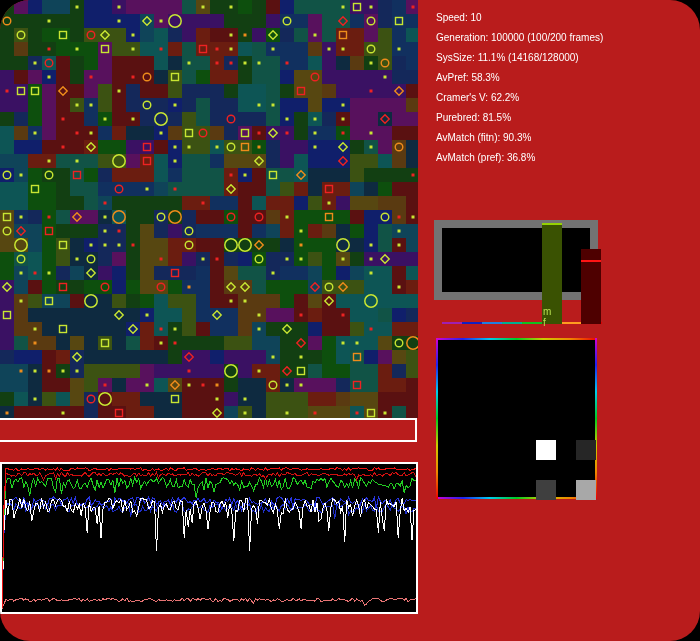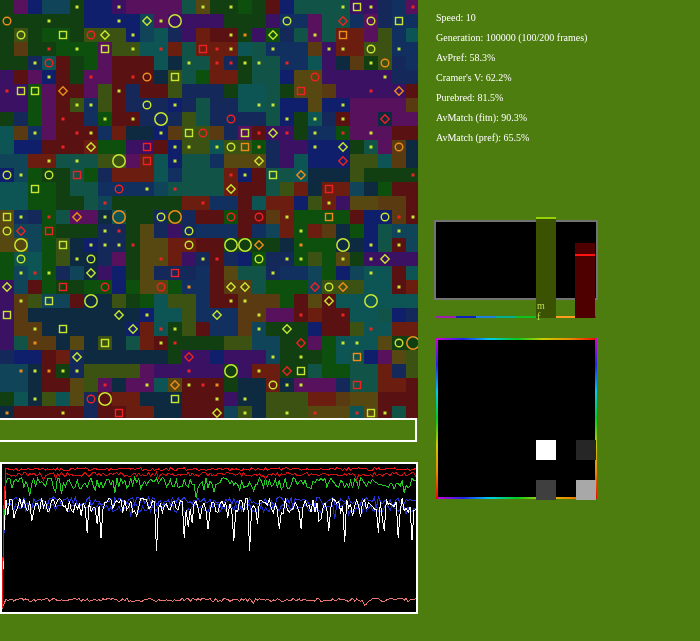--- a/index.html
+++ b/index.html
@@ -1,31 +1,31 @@
 <!DOCTYPE html>
 <html><head>
 <meta charset="utf-8">
 <style>
   html,body{margin:0;padding:0;background:#000;}
-  #app{position:relative;width:700px;height:641px;background:#4d7c0f;overflow:hidden;
-       font-family:Liberation Serif, serif;}
+  #app{position:relative;width:700px;height:641px;background:#b91c1c;overflow:hidden;
+       font-family:Liberation Sans, sans-serif;border-radius:30px;}
   
   #world{position:absolute;left:0;top:0;width:418px;height:418px;overflow:hidden;}
   
   .hline{position:absolute;background:#fff;}
   
   #history{position:absolute;left:0;top:462px;width:418px;height:152px;
            border:2px solid #fff;box-sizing:border-box;background:#000;}
   
   #stats{position:absolute;left:436px;top:8px;width:262px;color:#fff;
          font-size:10px;line-height:20px;white-space:pre;}
   #stats div{height:20px;}
   
   #popbox{position:absolute;left:434px;top:220px;width:164px;height:80px;
-          border:2px solid #737373;box-sizing:border-box;background:#000;}
+          border:8px solid #737373;box-sizing:border-box;background:#000;}
   #popbox .bar{position:absolute;}
   #popbox .cap{position:absolute;left:0;top:0;width:100%;height:2px;}
   #popbox .marker{position:absolute;left:0;width:100%;height:2px;}
   #mf-label{position:absolute;left:101px;top:78px;width:22px;font-size:10px;
             color:#b8e050;letter-spacing:3px;}
   #huestrip{position:absolute;left:0;top:94px;width:160px;height:2px;display:flex;}
   #huestrip span{height:2px;}
   
   #matrix{position:absolute;left:436px;top:338px;width:161px;height:161px;background:#000;}
   #matrix .edge{position:absolute;}
@@ -1222,21 +1222,21 @@
         <polyline points="0.0,145.0 2.0,139.7 4.0,135.4 5.9,136.7 7.9,135.4 9.9,135.1 11.9,137.2 13.9,135.7 15.8,135.8 17.8,134.4 19.8,134.2 21.8,136.3 23.8,134.9 25.8,135.4 27.7,137.6 29.7,137.5 31.7,135.3 33.7,137.3 35.7,135.3 37.6,135.2 39.6,136.2 41.6,135.4 43.6,134.9 45.6,134.6 47.5,137.2 49.5,135.5 51.5,134.6 53.5,135.2 55.5,136.9 57.4,136.8 59.4,135.8 61.4,136.9 63.4,136.9 65.4,136.8 67.3,135.2 69.3,135.4 71.3,134.8 73.3,134.9 75.3,135.2 77.3,134.8 79.2,137.3 81.2,135.0 83.2,137.0 85.2,134.8 87.2,137.5 89.1,136.0 91.1,136.0 93.1,135.7 95.1,136.2 97.1,135.7 99.0,136.9 101.0,134.7 103.0,136.1 105.0,134.6 107.0,134.8 108.9,135.4 110.9,134.2 112.9,135.5 114.9,136.0 116.9,137.4 118.9,136.5 120.8,134.8 122.8,137.0 124.8,134.1 126.8,137.4 128.8,136.9 130.7,137.5 132.7,137.0 134.7,136.8 136.7,136.6 138.7,137.3 140.6,137.0 142.6,135.8 144.6,135.6 146.6,134.7 148.6,134.7 150.5,135.9 152.5,136.7 154.5,137.6 156.5,135.4 158.5,136.5 160.4,136.6 162.4,136.9 164.4,135.7 166.4,136.3 168.4,136.4 170.4,137.3 172.3,135.8 174.3,136.5 176.3,136.1 178.3,136.2 180.3,134.3 182.2,136.7 184.2,134.8 186.2,134.5 188.2,137.2 190.2,135.0 192.1,134.9 194.1,136.3 196.1,134.5 198.1,136.3 200.1,134.2 202.0,134.4 204.0,135.3 206.0,135.8 208.0,134.6 210.0,137.0 212.0,137.0 213.9,134.5 215.9,137.6 217.9,136.8 219.9,137.2 221.9,134.3 223.8,134.8 225.8,135.5 227.8,137.4 229.8,136.4 231.8,135.2 233.7,135.0 235.7,135.8 237.7,137.5 239.7,134.7 241.7,136.2 243.6,134.8 245.6,137.1 247.6,134.4 249.6,137.0 251.6,138.9 253.6,134.4 255.5,136.0 257.5,134.8 259.5,135.3 261.5,135.6 263.5,136.2 265.4,135.3 267.4,136.3 269.4,137.6 271.4,136.0 273.4,136.8 275.3,134.6 277.3,135.5 279.3,137.5 281.3,137.4 283.3,136.2 285.2,135.7 287.2,136.8 289.2,136.2 291.2,134.5 293.2,136.3 295.1,136.5 297.1,134.7 299.1,137.2 301.1,135.3 303.1,135.4 305.1,136.7 307.0,136.6 309.0,136.8 311.0,135.9 313.0,137.3 315.0,134.5 316.9,134.7 318.9,137.3 320.9,137.2 322.9,135.9 324.9,136.8 326.8,136.6 328.8,136.9 330.8,134.5 332.8,136.9 334.8,136.4 336.7,134.5 338.7,136.0 340.7,135.9 342.7,135.9 344.7,136.7 346.7,137.5 348.6,135.8 350.6,134.2 352.6,137.2 354.6,135.1 356.6,136.3 358.5,137.2 360.5,136.5 362.5,141.1 364.5,140.0 366.5,137.1 368.4,136.2 370.4,134.9 372.4,135.0 374.4,134.6 376.4,134.3 378.3,136.5 380.3,137.4 382.3,137.4 384.3,136.1 386.3,135.4 388.2,134.3 390.2,134.9 392.2,135.1 394.2,135.8 396.2,134.1 398.2,134.6 400.1,134.4 402.1,136.3 404.1,134.4 406.1,137.6 408.1,135.9 410.0,135.8 412.0,135.6 414.0,134.1" fill="none" stroke="#e87474" stroke-width="1" shape-rendering="crispEdges"></polyline>
         <polyline points="0.0,145.0 2.0,69.6 4.0,42.6 5.9,45.8 7.9,39.5 9.9,41.3 11.9,46.0 13.9,39.6 15.8,41.8 17.8,44.6 19.8,44.4 21.8,39.3 23.8,47.7 25.8,40.3 27.7,47.1 29.7,43.8 31.7,41.2 33.7,42.8 35.7,39.2 37.6,44.1 39.6,42.4 41.6,40.0 43.6,44.6 45.6,40.3 47.5,46.9 49.5,40.4 51.5,40.4 53.5,46.2 55.5,41.4 57.4,41.5 59.4,41.3 61.4,41.3 63.4,43.3 65.4,46.9 67.3,47.5 69.3,41.6 71.3,42.0 73.3,40.5 75.3,39.2 77.3,42.8 79.2,41.2 81.2,42.9 83.2,43.2 85.2,43.1 87.2,40.8 89.1,40.9 91.1,47.1 93.1,43.6 95.1,42.3 97.1,39.0 99.0,39.8 101.0,43.8 103.0,43.0 105.0,41.7 107.0,46.4 108.9,42.8 110.9,47.6 112.9,46.7 114.9,45.6 116.9,42.3 118.9,46.9 120.8,47.9 122.8,43.6 124.8,42.5 126.8,39.9 128.8,52.8 130.7,41.3 132.7,40.1 134.7,41.0 136.7,48.2 138.7,47.4 140.6,42.1 142.6,46.5 144.6,46.8 146.6,41.1 148.6,47.3 150.5,42.2 152.5,44.6 154.5,47.0 156.5,39.9 158.5,43.3 160.4,44.4 162.4,39.6 164.4,42.1 166.4,44.2 168.4,45.8 170.4,39.0 172.3,46.7 174.3,48.4 176.3,44.2 178.3,39.2 180.3,41.1 182.2,47.6 184.2,48.4 186.2,44.8 188.2,46.4 190.2,42.6 192.1,41.8 194.1,39.0 196.1,43.4 198.1,43.4 200.1,41.0 202.0,46.3 204.0,46.7 206.0,48.3 208.0,41.2 210.0,43.9 212.0,41.2 213.9,40.7 215.9,39.8 217.9,48.4 219.9,43.6 221.9,42.2 223.8,46.6 225.8,44.0 227.8,41.6 229.8,42.5 231.8,46.5 233.7,39.9 235.7,46.4 237.7,45.7 239.7,42.6 241.7,45.1 243.6,44.8 245.6,42.2 247.6,39.8 249.6,48.0 251.6,46.2 253.6,49.2 255.5,43.1 257.5,46.3 259.5,40.7 261.5,48.2 263.5,43.8 265.4,46.5 267.4,47.5 269.4,39.0 271.4,44.8 273.4,40.0 275.3,43.2 277.3,47.3 279.3,41.8 281.3,40.3 283.3,45.5 285.2,40.6 287.2,43.0 289.2,46.7 291.2,39.7 293.2,43.4 295.1,44.8 297.1,43.1 299.1,43.8 301.1,44.0 303.1,40.2 305.1,43.2 307.0,46.7 309.0,47.8 311.0,46.2 313.0,40.3 315.0,45.9 316.9,46.3 318.9,48.2 320.9,47.7 322.9,42.4 324.9,42.0 326.8,42.8 328.8,43.0 330.8,41.6 332.8,54.6 334.8,39.8 336.7,43.7 338.7,42.8 340.7,41.1 342.7,39.2 344.7,40.5 346.7,50.4 348.6,46.9 350.6,47.9 352.6,46.9 354.6,43.6 356.6,45.0 358.5,39.6 360.5,47.5 362.5,40.4 364.5,46.9 366.5,44.5 368.4,40.9 370.4,46.3 372.4,47.1 374.4,41.4 376.4,47.5 378.3,47.5 380.3,47.6 382.3,43.7 384.3,39.0 386.3,43.0 388.2,46.2 390.2,40.9 392.2,44.5 394.2,44.7 396.2,47.5 398.2,45.5 400.1,42.2 402.1,43.8 404.1,49.8 406.1,43.1 408.1,48.2 410.0,47.4 412.0,44.6 414.0,44.7" fill="none" stroke="#2030c8" stroke-width="1" shape-rendering="crispEdges"></polyline>
         <polyline points="0.0,145.0 2.0,64.4 4.0,38.4 5.9,40.5 7.9,37.9 9.9,35.8 11.9,34.9 13.9,33.2 15.8,36.0 17.8,36.6 19.8,39.5 21.8,33.8 23.8,39.5 25.8,38.4 27.7,41.7 29.7,45.7 31.7,35.0 33.7,37.9 35.7,36.8 37.6,35.5 39.6,36.6 41.6,36.7 43.6,38.4 45.6,40.9 47.5,34.6 49.5,34.8 51.5,33.0 53.5,34.7 55.5,35.5 57.4,35.4 59.4,40.7 61.4,36.0 63.4,35.7 65.4,34.0 67.3,38.1 69.3,34.1 71.3,39.2 73.3,33.5 75.3,40.3 77.3,40.6 79.2,40.9 81.2,39.6 83.2,40.1 85.2,35.0 87.2,33.3 89.1,40.9 91.1,39.6 93.1,35.8 95.1,38.0 97.1,37.7 99.0,40.6 101.0,40.7 103.0,38.5 105.0,36.9 107.0,37.5 108.9,34.4 110.9,44.9 112.9,33.9 114.9,37.9 116.9,33.9 118.9,34.9 120.8,37.7 122.8,36.0 124.8,39.8 126.8,35.8 128.8,34.3 130.7,33.8 132.7,40.4 134.7,33.7 136.7,33.0 138.7,37.7 140.6,34.1 142.6,38.9 144.6,37.3 146.6,33.3 148.6,38.5 150.5,33.9 152.5,34.3 154.5,40.9 156.5,38.1 158.5,36.6 160.4,40.6 162.4,37.8 164.4,37.4 166.4,36.0 168.4,40.9 170.4,33.9 172.3,36.7 174.3,38.2 176.3,33.6 178.3,39.1 180.3,35.0 182.2,33.6 184.2,36.0 186.2,38.8 188.2,37.6 190.2,40.1 192.1,36.0 194.1,37.3 196.1,34.0 198.1,38.2 200.1,36.5 202.0,34.3 204.0,38.6 206.0,38.2 208.0,35.2 210.0,40.9 212.0,35.9 213.9,38.2 215.9,38.3 217.9,39.4 219.9,45.6 221.9,39.3 223.8,35.3 225.8,37.8 227.8,34.0 229.8,41.0 231.8,34.7 233.7,39.5 235.7,36.3 237.7,41.1 239.7,46.7 241.7,39.8 243.6,39.9 245.6,40.5 247.6,34.1 249.6,38.7 251.6,37.9 253.6,39.8 255.5,40.1 257.5,39.8 259.5,38.6 261.5,37.4 263.5,34.7 265.4,40.2 267.4,41.0 269.4,36.9 271.4,40.2 273.4,39.9 275.3,33.6 277.3,32.9 279.3,33.1 281.3,36.9 283.3,39.6 285.2,34.5 287.2,39.0 289.2,33.9 291.2,46.0 293.2,34.5 295.1,35.7 297.1,35.7 299.1,36.7 301.1,35.1 303.1,36.0 305.1,37.1 307.0,40.2 309.0,41.0 311.0,38.6 313.0,40.7 315.0,33.1 316.9,33.2 318.9,36.7 320.9,40.4 322.9,39.1 324.9,38.2 326.8,36.5 328.8,35.1 330.8,33.1 332.8,40.1 334.8,40.6 336.7,39.4 338.7,35.0 340.7,36.9 342.7,37.4 344.7,39.6 346.7,32.9 348.6,38.3 350.6,39.1 352.6,37.7 354.6,40.7 356.6,41.1 358.5,40.3 360.5,35.2 362.5,37.6 364.5,33.5 366.5,36.9 368.4,36.5 370.4,37.8 372.4,33.3 374.4,44.0 376.4,33.1 378.3,37.1 380.3,39.9 382.3,37.0 384.3,36.9 386.3,40.6 388.2,35.8 390.2,41.0 392.2,40.7 394.2,35.4 396.2,34.4 398.2,39.5 400.1,39.4 402.1,39.5 404.1,35.7 406.1,36.3 408.1,35.6 410.0,36.7 412.0,36.1 414.0,36.6" fill="none" stroke="#2936e0" stroke-width="1" shape-rendering="crispEdges"></polyline>
         <polyline points="0.0,145.0 2.0,66.8 4.0,36.3 5.9,51.1 7.9,35.6 9.9,35.1 11.9,54.0 13.9,47.2 15.8,43.2 17.8,34.4 19.8,44.2 21.8,34.8 23.8,44.0 25.8,46.8 27.7,37.1 29.7,57.4 31.7,47.8 33.7,39.3 35.7,39.9 37.6,47.8 39.6,34.5 41.6,43.1 43.6,38.4 45.6,47.7 47.5,46.5 49.5,36.6 51.5,35.3 53.5,41.5 55.5,36.5 57.4,34.7 59.4,36.3 61.4,42.7 63.4,41.9 65.4,48.0 67.3,37.1 69.3,46.4 71.3,48.5 73.3,40.2 75.3,44.9 77.3,40.9 79.2,51.6 81.2,39.2 83.2,43.9 85.2,68.7 87.2,38.6 89.1,47.7 91.1,43.7 93.1,44.0 95.1,59.7 97.1,42.3 99.0,73.8 101.0,44.8 103.0,38.6 105.0,38.2 107.0,34.6 108.9,35.6 110.9,44.6 112.9,38.9 114.9,36.7 116.9,38.8 118.9,35.4 120.8,48.7 122.8,35.7 124.8,45.4 126.8,42.8 128.8,36.7 130.7,48.5 132.7,46.9 134.7,51.9 136.7,43.2 138.7,34.2 140.6,34.1 142.6,35.8 144.6,35.8 146.6,44.7 148.6,43.0 150.5,37.0 152.5,37.4 154.5,87.0 156.5,43.7 158.5,40.4 160.4,48.3 162.4,41.5 164.4,39.8 166.4,45.2 168.4,45.6 170.4,38.2 172.3,37.2 174.3,44.9 176.3,45.1 178.3,36.5 180.3,37.9 182.2,73.8 184.2,45.6 186.2,62.7 188.2,45.5 190.2,59.0 192.1,39.1 194.1,37.4 196.1,44.0 198.1,55.1 200.1,43.5 202.0,38.7 204.0,46.6 206.0,65.4 208.0,48.3 210.0,37.9 212.0,38.7 213.9,47.2 215.9,48.5 217.9,40.5 219.9,37.0 221.9,42.9 223.8,39.0 225.8,53.6 227.8,39.7 229.8,46.3 231.8,77.4 233.7,46.4 235.7,48.0 237.7,36.2 239.7,36.2 241.7,48.1 243.6,34.9 245.6,34.8 247.6,87.1 249.6,44.4 251.6,41.9 253.6,44.7 255.5,59.7 257.5,36.9 259.5,36.3 261.5,38.7 263.5,38.9 265.4,40.8 267.4,35.4 269.4,44.9 271.4,48.7 273.4,40.7 275.3,46.0 277.3,64.7 279.3,48.5 281.3,49.6 283.3,34.4 285.2,45.5 287.2,48.4 289.2,45.5 291.2,44.7 293.2,38.5 295.1,41.9 297.1,47.8 299.1,64.5 301.1,42.2 303.1,36.8 305.1,42.2 307.0,41.5 309.0,47.6 311.0,36.4 313.0,48.4 315.0,38.7 316.9,56.8 318.9,55.4 320.9,44.2 322.9,38.9 324.9,46.0 326.8,66.5 328.8,44.3 330.8,34.7 332.8,36.2 334.8,39.2 336.7,37.5 338.7,48.2 340.7,42.3 342.7,78.3 344.7,36.0 346.7,43.7 348.6,40.4 350.6,52.3 352.6,42.2 354.6,36.1 356.6,41.3 358.5,53.4 360.5,38.7 362.5,35.6 364.5,45.3 366.5,38.6 368.4,40.1 370.4,42.5 372.4,45.0 374.4,45.5 376.4,68.6 378.3,38.2 380.3,54.1 382.3,66.7 384.3,36.2 386.3,40.2 388.2,39.7 390.2,41.2 392.2,42.5 394.2,37.7 396.2,73.8 398.2,48.0 400.1,34.4 402.1,46.5 404.1,44.1 406.1,48.2 408.1,42.9 410.0,76.0 412.0,46.5 414.0,45.4" fill="none" stroke="#ffffff" stroke-width="1" shape-rendering="crispEdges"></polyline>
         <polyline points="0.0,145.0 2.0,51.0 4.0,18.9 5.9,14.1 7.9,14.5 9.9,24.2 11.9,17.7 13.9,15.0 15.8,18.0 17.8,14.6 19.8,13.7 21.8,23.0 23.8,17.6 25.8,21.4 27.7,31.6 29.7,19.6 31.7,14.6 33.7,22.5 35.7,14.5 37.6,18.6 39.6,17.5 41.6,19.8 43.6,22.5 45.6,14.6 47.5,14.6 49.5,15.0 51.5,24.1 53.5,28.2 55.5,14.1 57.4,14.3 59.4,29.7 61.4,19.2 63.4,22.8 65.4,16.8 67.3,15.8 69.3,21.0 71.3,24.7 73.3,22.4 75.3,16.0 77.3,24.4 79.2,24.3 81.2,21.0 83.2,19.2 85.2,23.0 87.2,17.6 89.1,14.5 91.1,21.0 93.1,26.4 95.1,16.1 97.1,23.6 99.0,18.2 101.0,24.1 103.0,19.5 105.0,15.0 107.0,16.1 108.9,20.9 110.9,16.4 112.9,29.1 114.9,13.9 116.9,22.5 118.9,14.3 120.8,19.5 122.8,16.8 124.8,23.9 126.8,21.4 128.8,14.5 130.7,21.3 132.7,13.7 134.7,18.1 136.7,14.8 138.7,24.1 140.6,20.3 142.6,17.3 144.6,21.1 146.6,17.6 148.6,15.3 150.5,17.2 152.5,17.3 154.5,14.3 156.5,18.8 158.5,16.2 160.4,13.8 162.4,15.3 164.4,22.9 166.4,20.0 168.4,15.8 170.4,22.1 172.3,22.1 174.3,15.7 176.3,23.8 178.3,22.6 180.3,22.9 182.2,15.8 184.2,21.3 186.2,23.2 188.2,15.7 190.2,20.2 192.1,20.4 194.1,34.0 196.1,23.7 198.1,19.6 200.1,17.7 202.0,26.1 204.0,13.8 206.0,23.7 208.0,17.5 210.0,19.6 212.0,28.0 213.9,20.8 215.9,19.7 217.9,18.7 219.9,14.6 221.9,13.8 223.8,14.7 225.8,15.5 227.8,19.8 229.8,16.4 231.8,21.2 233.7,18.5 235.7,20.6 237.7,25.9 239.7,17.3 241.7,23.6 243.6,22.3 245.6,22.5 247.6,18.1 249.6,21.8 251.6,26.9 253.6,20.7 255.5,20.0 257.5,13.7 259.5,17.5 261.5,23.0 263.5,13.8 265.4,22.9 267.4,16.1 269.4,22.6 271.4,20.3 273.4,15.2 275.3,23.4 277.3,16.2 279.3,25.2 281.3,22.5 283.3,13.8 285.2,24.4 287.2,24.3 289.2,20.3 291.2,13.9 293.2,15.3 295.1,20.6 297.1,18.2 299.1,16.0 301.1,20.3 303.1,16.4 305.1,23.3 307.0,23.6 309.0,24.6 311.0,17.2 313.0,19.1 315.0,15.4 316.9,16.7 318.9,14.6 320.9,16.5 322.9,14.7 324.9,23.0 326.8,18.5 328.8,14.3 330.8,17.2 332.8,19.6 334.8,22.7 336.7,23.1 338.7,16.5 340.7,18.1 342.7,23.5 344.7,20.0 346.7,23.6 348.6,16.4 350.6,23.8 352.6,15.2 354.6,17.0 356.6,24.5 358.5,13.8 360.5,15.7 362.5,19.4 364.5,22.5 366.5,17.7 368.4,19.6 370.4,15.5 372.4,17.7 374.4,18.7 376.4,20.4 378.3,20.1 380.3,21.1 382.3,21.1 384.3,22.4 386.3,23.0 388.2,19.5 390.2,20.0 392.2,24.9 394.2,19.6 396.2,19.4 398.2,22.0 400.1,16.3 402.1,29.0 404.1,21.4 406.1,23.8 408.1,22.1 410.0,14.5 412.0,16.8 414.0,16.1" fill="none" stroke="#22cc22" stroke-width="1" shape-rendering="crispEdges"></polyline>
         <polyline points="0.0,145.0 2.0,45.7 4.0,9.7 5.9,10.1 7.9,10.7 9.9,12.2 11.9,11.2 13.9,12.3 15.8,9.9 17.8,10.0 19.8,11.6 21.8,8.6 23.8,8.9 25.8,12.0 27.7,9.5 29.7,10.8 31.7,9.1 33.7,11.5 35.7,11.7 37.6,8.9 39.6,11.7 41.6,16.4 43.6,11.6 45.6,10.7 47.5,9.6 49.5,9.5 51.5,8.7 53.5,14.7 55.5,9.7 57.4,12.3 59.4,8.3 61.4,11.0 63.4,12.7 65.4,8.8 67.3,11.2 69.3,10.5 71.3,11.3 73.3,11.8 75.3,11.2 77.3,11.0 79.2,12.2 81.2,10.2 83.2,8.4 85.2,11.0 87.2,12.4 89.1,10.2 91.1,8.5 93.1,8.7 95.1,11.4 97.1,9.5 99.0,11.7 101.0,9.0 103.0,11.0 105.0,11.7 107.0,10.2 108.9,9.4 110.9,10.4 112.9,9.1 114.9,8.9 116.9,10.7 118.9,8.8 120.8,10.2 122.8,12.2 124.8,11.2 126.8,12.5 128.8,12.4 130.7,10.4 132.7,9.1 134.7,12.0 136.7,9.2 138.7,11.5 140.6,10.7 142.6,11.9 144.6,11.7 146.6,8.5 148.6,12.2 150.5,9.7 152.5,11.6 154.5,8.4 156.5,14.1 158.5,10.8 160.4,9.6 162.4,10.9 164.4,11.4 166.4,9.1 168.4,10.4 170.4,9.8 172.3,12.0 174.3,11.8 176.3,10.2 178.3,11.1 180.3,10.1 182.2,10.3 184.2,10.8 186.2,8.4 188.2,12.0 190.2,9.4 192.1,11.1 194.1,10.8 196.1,12.3 198.1,11.0 200.1,8.6 202.0,8.8 204.0,9.0 206.0,11.7 208.0,9.2 210.0,11.4 212.0,10.8 213.9,12.1 215.9,8.9 217.9,9.4 219.9,9.8 221.9,10.6 223.8,9.2 225.8,8.3 227.8,9.5 229.8,9.1 231.8,10.6 233.7,11.4 235.7,10.2 237.7,8.5 239.7,12.0 241.7,8.3 243.6,11.9 245.6,11.7 247.6,11.9 249.6,12.1 251.6,10.6 253.6,10.5 255.5,11.6 257.5,9.8 259.5,12.4 261.5,11.6 263.5,14.8 265.4,11.8 267.4,10.1 269.4,11.2 271.4,9.2 273.4,11.7 275.3,8.9 277.3,12.4 279.3,9.6 281.3,10.9 283.3,11.0 285.2,8.3 287.2,9.5 289.2,10.2 291.2,10.9 293.2,9.2 295.1,11.9 297.1,11.2 299.1,12.1 301.1,10.2 303.1,9.5 305.1,8.7 307.0,12.0 309.0,9.8 311.0,10.4 313.0,10.4 315.0,11.1 316.9,11.5 318.9,10.7 320.9,9.6 322.9,9.8 324.9,10.3 326.8,11.2 328.8,10.9 330.8,10.9 332.8,10.7 334.8,10.2 336.7,11.9 338.7,11.3 340.7,11.5 342.7,9.8 344.7,11.2 346.7,9.3 348.6,10.9 350.6,9.8 352.6,10.7 354.6,15.9 356.6,11.0 358.5,11.3 360.5,10.9 362.5,11.0 364.5,11.6 366.5,11.7 368.4,10.7 370.4,12.0 372.4,8.7 374.4,11.5 376.4,10.9 378.3,10.5 380.3,12.1 382.3,10.5 384.3,9.5 386.3,10.1 388.2,11.7 390.2,8.7 392.2,9.4 394.2,8.6 396.2,10.7 398.2,11.9 400.1,11.3 402.1,8.7 404.1,12.1 406.1,11.0 408.1,10.2 410.0,8.6 412.0,9.0 414.0,12.4" fill="none" stroke="#d01010" stroke-width="1" shape-rendering="crispEdges"></polyline>
         <polyline points="0.0,145.0 2.0,40.9 4.0,4.4 5.9,4.6 7.9,5.8 9.9,5.4 11.9,6.4 13.9,4.0 15.8,6.5 17.8,6.0 19.8,4.8 21.8,5.7 23.8,5.8 25.8,4.3 27.7,5.7 29.7,5.8 31.7,5.3 33.7,4.1 35.7,4.3 37.6,5.9 39.6,4.3 41.6,4.9 43.6,6.0 45.6,4.7 47.5,5.5 49.5,5.4 51.5,4.9 53.5,6.1 55.5,4.1 57.4,6.4 59.4,4.2 61.4,6.5 63.4,6.7 65.4,6.2 67.3,6.3 69.3,4.1 71.3,4.2 73.3,6.0 75.3,3.9 77.3,4.8 79.2,4.1 81.2,4.5 83.2,3.8 85.2,4.2 87.2,6.6 89.1,5.9 91.1,5.1 93.1,4.2 95.1,5.4 97.1,5.0 99.0,6.0 101.0,5.9 103.0,5.5 105.0,4.1 107.0,6.4 108.9,4.7 110.9,5.1 112.9,5.5 114.9,6.1 116.9,4.1 118.9,4.0 120.8,4.5 122.8,5.0 124.8,4.2 126.8,4.1 128.8,5.2 130.7,4.1 132.7,5.2 134.7,4.9 136.7,4.5 138.7,3.8 140.6,6.6 142.6,5.1 144.6,5.9 146.6,6.6 148.6,6.1 150.5,4.5 152.5,6.4 154.5,5.5 156.5,4.9 158.5,6.3 160.4,6.4 162.4,5.3 164.4,4.3 166.4,6.5 168.4,4.0 170.4,4.9 172.3,6.5 174.3,6.3 176.3,4.3 178.3,5.0 180.3,4.6 182.2,3.7 184.2,6.3 186.2,5.6 188.2,6.0 190.2,5.6 192.1,4.6 194.1,4.7 196.1,6.1 198.1,6.1 200.1,5.5 202.0,5.4 204.0,6.5 206.0,5.6 208.0,5.5 210.0,4.3 212.0,4.8 213.9,6.1 215.9,4.6 217.9,3.9 219.9,5.2 221.9,5.0 223.8,4.1 225.8,4.3 227.8,6.7 229.8,4.8 231.8,5.4 233.7,4.6 235.7,5.5 237.7,5.8 239.7,6.6 241.7,4.9 243.6,5.5 245.6,5.4 247.6,6.4 249.6,3.8 251.6,4.7 253.6,6.6 255.5,4.7 257.5,5.2 259.5,5.5 261.5,6.4 263.5,4.0 265.4,6.1 267.4,5.3 269.4,4.2 271.4,4.3 273.4,4.9 275.3,5.0 277.3,4.0 279.3,6.3 281.3,4.2 283.3,3.9 285.2,4.0 287.2,5.3 289.2,5.4 291.2,4.0 293.2,4.3 295.1,4.1 297.1,4.9 299.1,6.1 301.1,5.8 303.1,6.0 305.1,4.7 307.0,5.3 309.0,5.6 311.0,5.9 313.0,5.2 315.0,6.0 316.9,5.8 318.9,4.2 320.9,5.5 322.9,5.8 324.9,5.4 326.8,5.4 328.8,4.4 330.8,4.0 332.8,5.8 334.8,3.9 336.7,4.1 338.7,4.7 340.7,6.3 342.7,4.5 344.7,6.3 346.7,3.8 348.6,6.0 350.6,4.5 352.6,4.3 354.6,4.3 356.6,3.9 358.5,4.4 360.5,4.7 362.5,4.7 364.5,4.4 366.5,6.3 368.4,6.6 370.4,6.3 372.4,3.8 374.4,5.1 376.4,4.0 378.3,5.6 380.3,5.7 382.3,5.3 384.3,4.8 386.3,5.0 388.2,4.0 390.2,4.9 392.2,3.7 394.2,5.3 396.2,5.2 398.2,6.0 400.1,5.0 402.1,5.0 404.1,5.2 406.1,4.9 408.1,6.4 410.0,5.6 412.0,5.2 414.0,4.2" fill="none" stroke="#ee1111" stroke-width="1" shape-rendering="crispEdges"></polyline>
       </svg>
   </div>
 
-  <div id="stats"><div>Speed: 10</div><div>Generation: 100000 (100/200 frames)</div><div>AvPref: 58.3%</div><div>Cramer's V: 62.2%</div><div>Purebred: 81.5%</div><div>AvMatch (fitn): 90.3%</div><div>AvMatch (pref): 65.5%</div></div>
+  <div id="stats"><div>Speed: 10</div><div>Generation: 100000 (100/200 frames)</div><div>SysSize: 11.1% (14168/128000)</div><div>AvPref: 58.3%</div><div>Cramer's V: 62.2%</div><div>Purebred: 81.5%</div><div>AvMatch (fitn): 90.3%</div><div>AvMatch (pref): 36.8%</div></div>
 
   <div id="popbox">
     <div id="huestrip">
         <span style="width: 20px; background: rgb(160, 32, 176);"></span>
         <span style="width: 20px; background: rgb(16, 32, 192);"></span>
         <span style="width: 20px; background: rgb(32, 128, 224);"></span>
         <span style="width: 20px; background: rgb(0, 176, 144);"></span>
         <span style="width: 20px; background: rgb(16, 192, 32);"></span>
         <span style="width: 20px; background: rgb(160, 192, 0);"></span>
         <span style="width: 20px; background: rgb(255, 156, 32);"></span>

